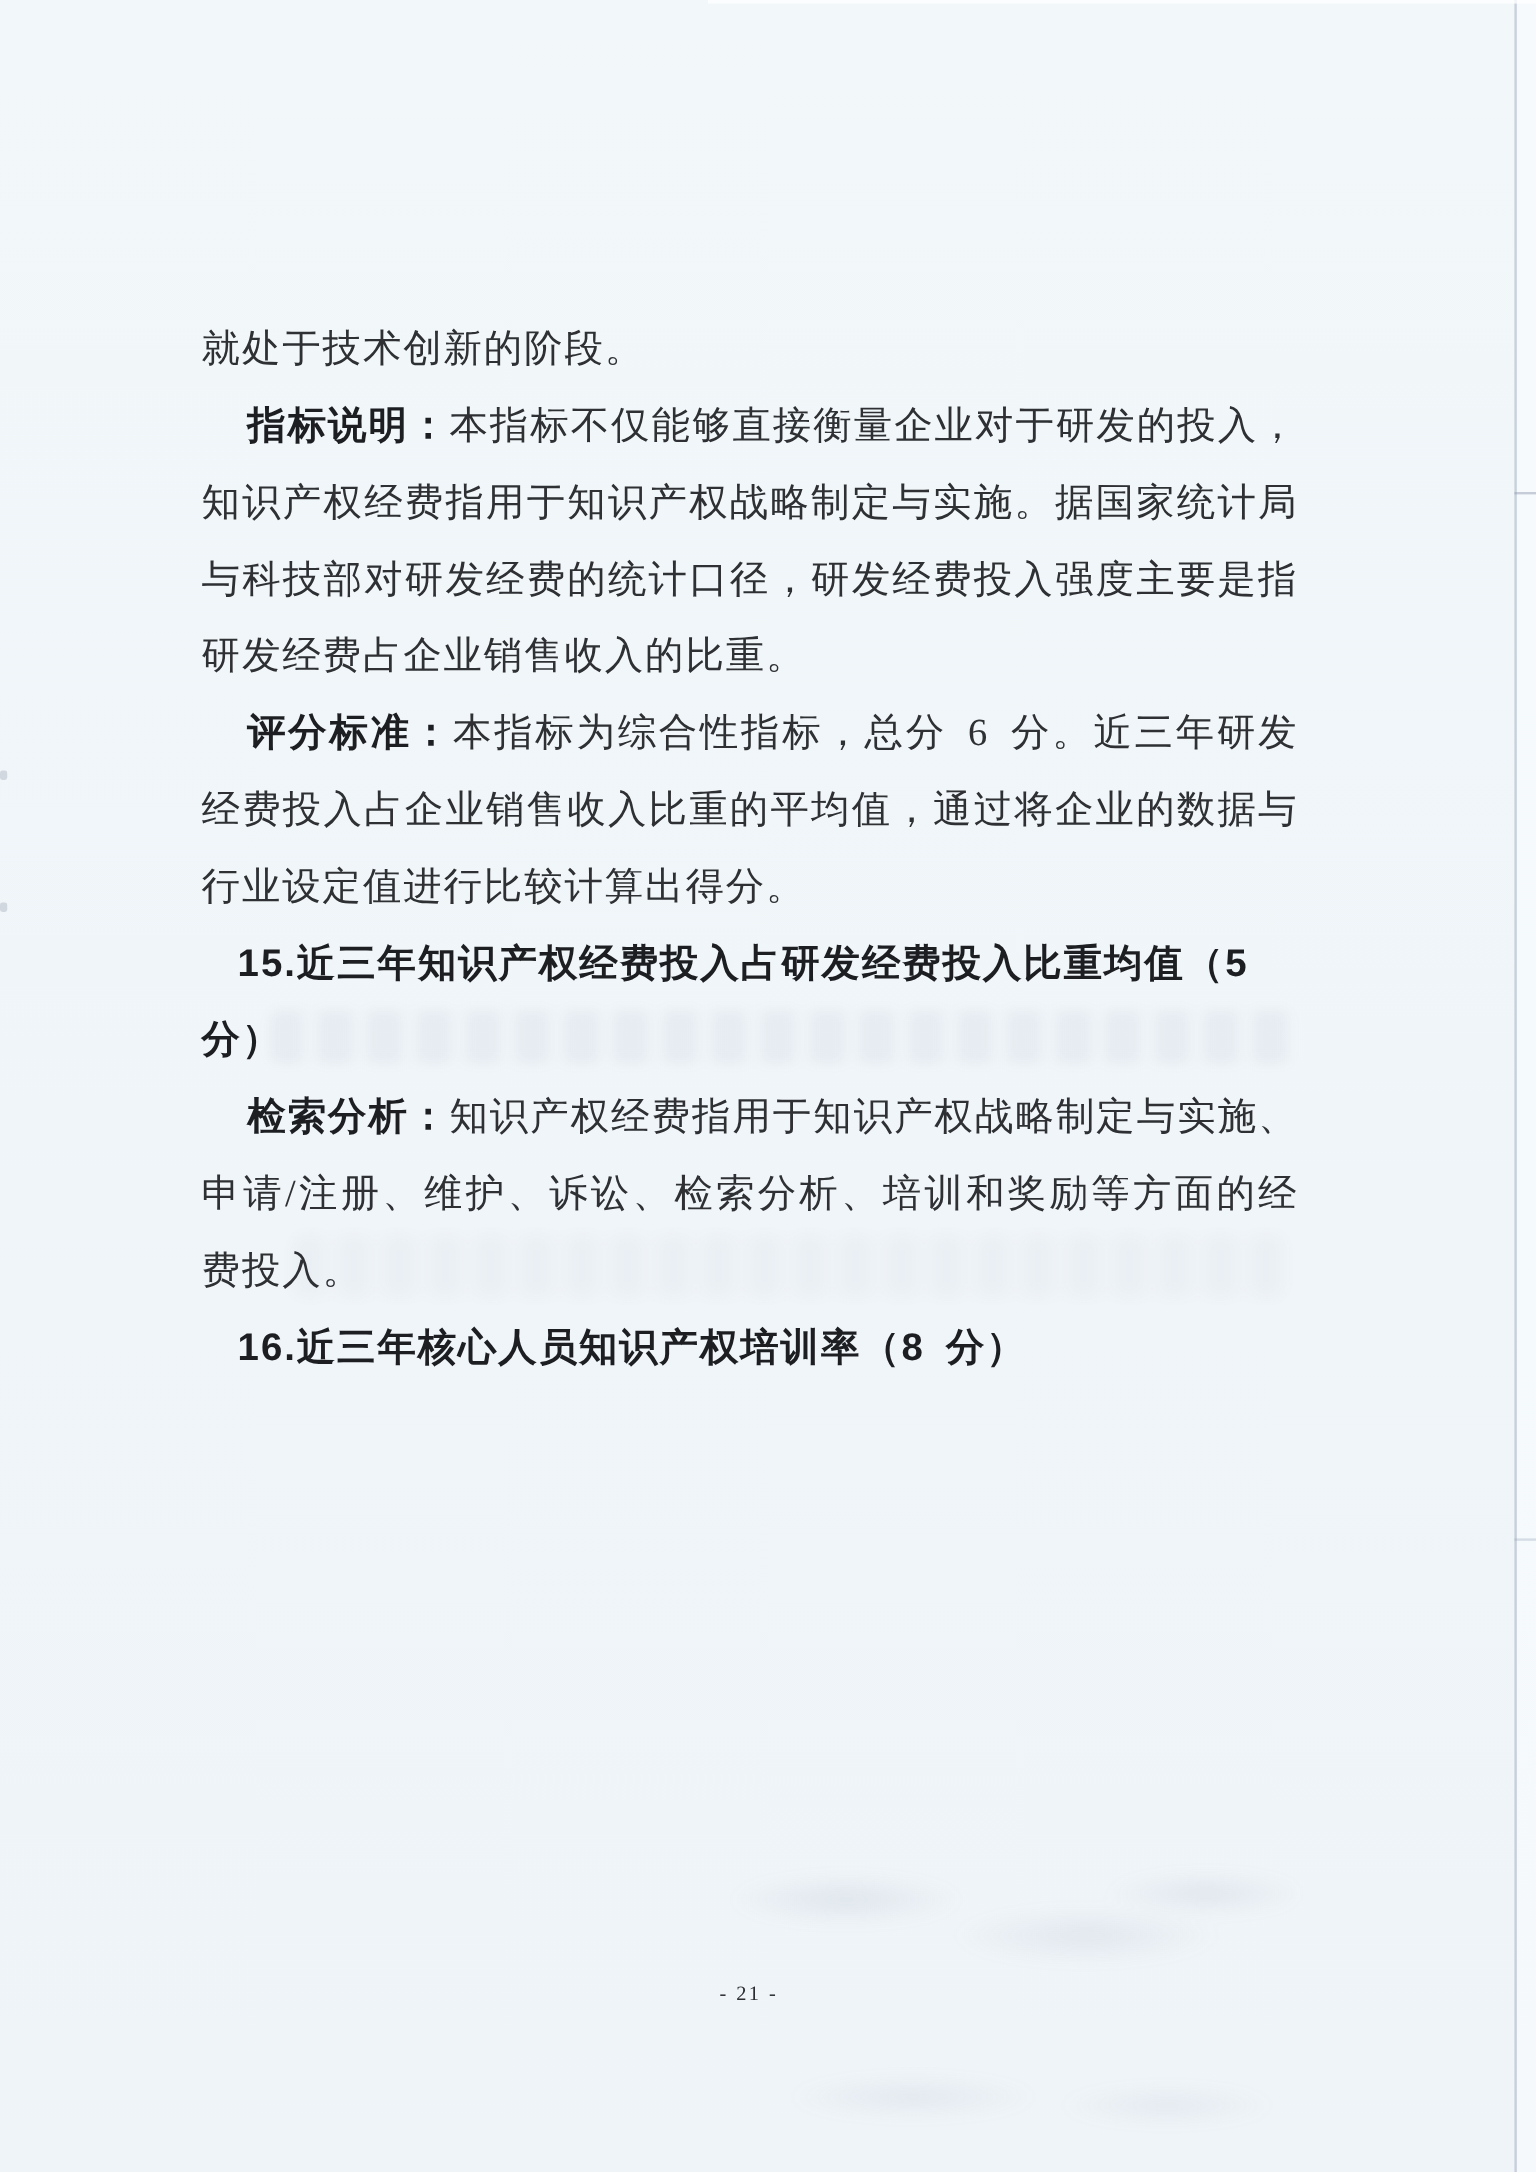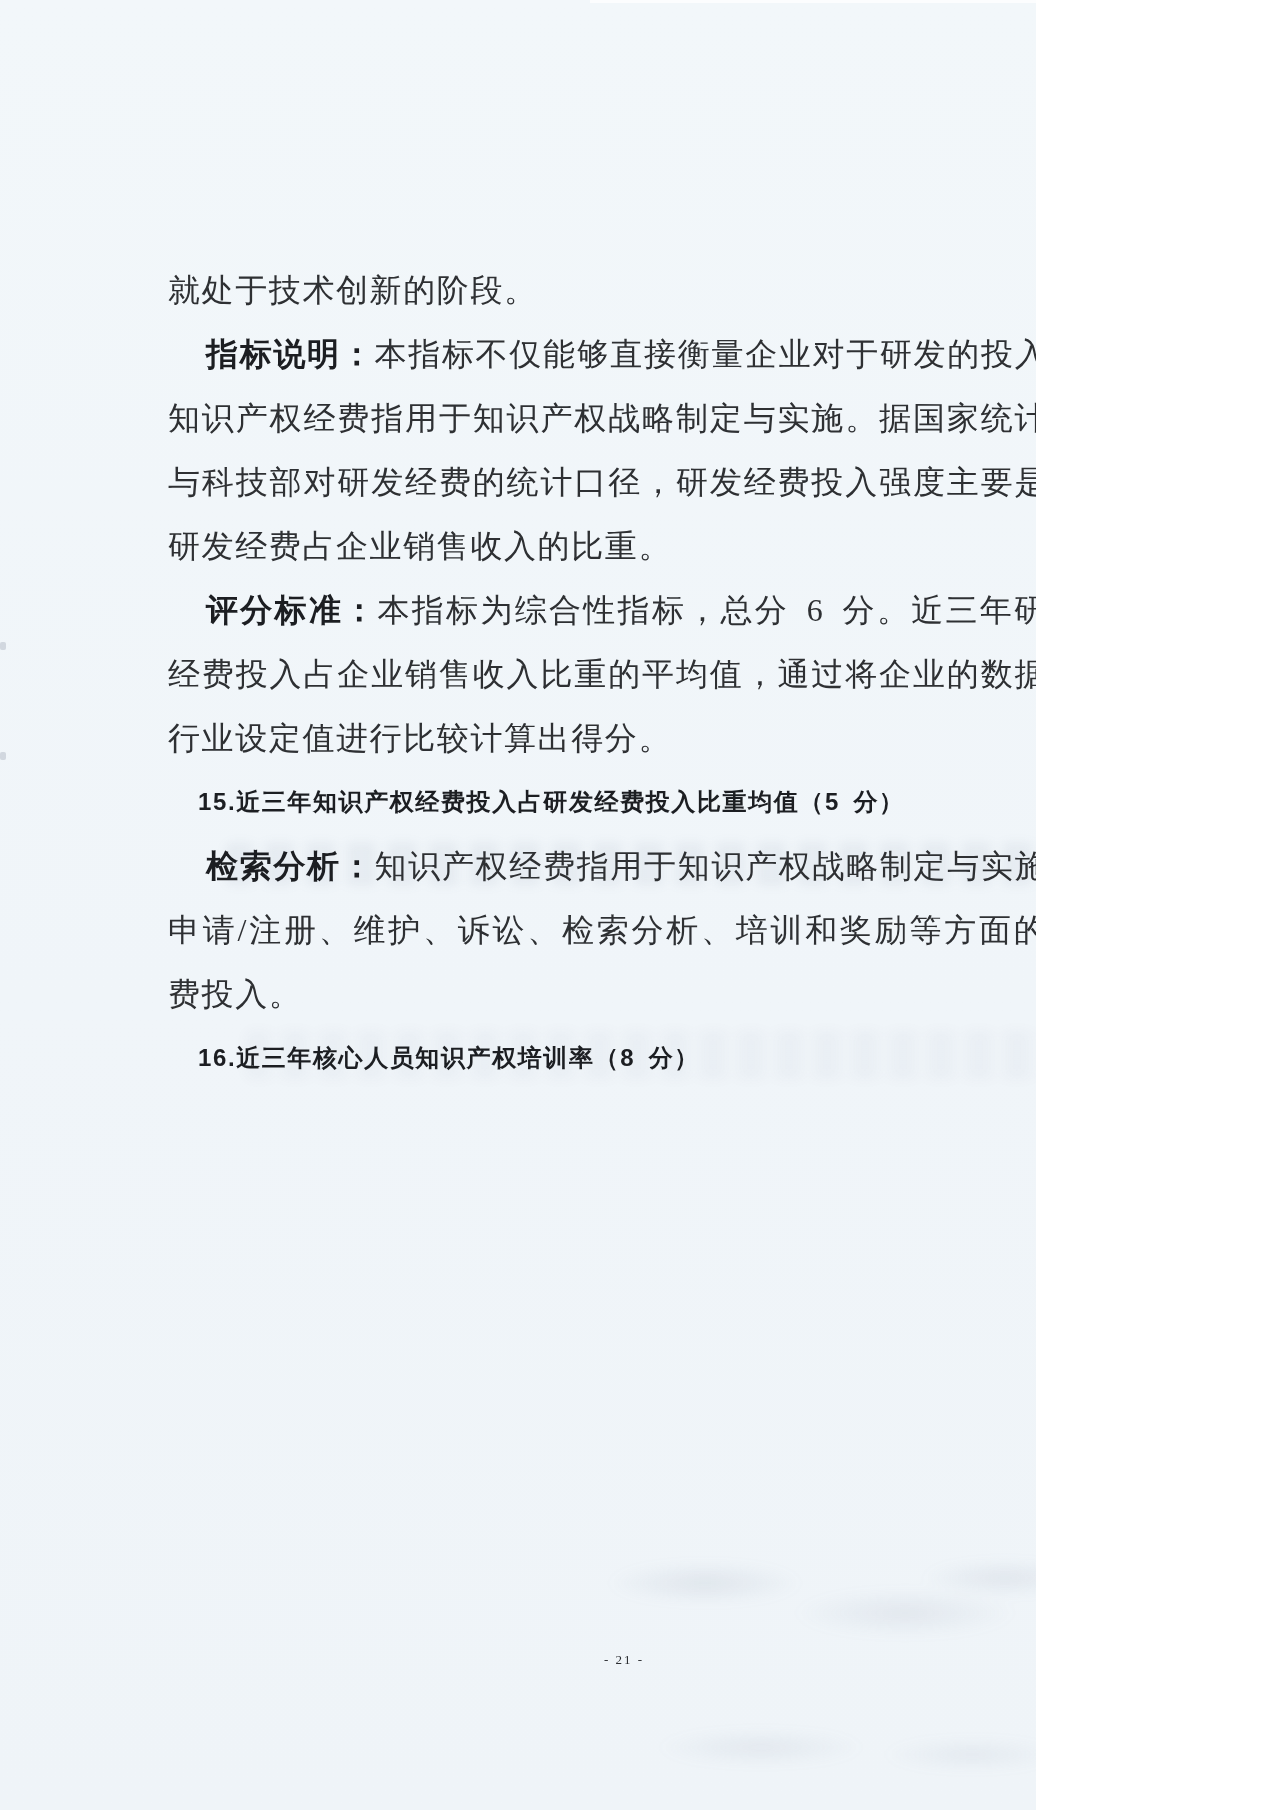--- a/index.html
+++ b/index.html
@@ -1,45 +1,45 @@
 <!DOCTYPE html>
 <html><head>
 <meta charset="utf-8">
 <title>Document page</title>
 <style>
   html,body{margin:0;padding:0;background:#ffffff;}
   .page{
     position:relative;
-    width:1036px;height:1810px;
+    width:1280px;height:1810px;
     background:linear-gradient(180deg,#f2f7fa 0%,#f0f5f9 55%,#eff4f8 100%);
     overflow:hidden;
     font-family:"Liberation Serif","DejaVu Serif",serif;
     color:#2e3033;
   }
   .content{
     position:absolute;left:168px;top:258px;width:914px;
     font-size:32px;line-height:64px;letter-spacing:1.6px;
     text-align:justify;line-break:strict;word-break:normal;
   }
   .para{margin:0;padding:0;}
   .para.indent{text-indent:38px;}
   .label{
     font-weight:700;color:#1c1e22;
     font-family:"Liberation Sans","DejaVu Sans",sans-serif;
   }
   .heading{
-    margin:0;padding:0;font-size:24px;line-height:64px;font-weight:700;
+    margin:0;padding:0;font-size:32px;line-height:64px;font-weight:700;
     color:#1c1e22;text-indent:30px;letter-spacing:1.6px;
     font-family:"Liberation Sans","DejaVu Sans",sans-serif;
     text-align:justify;
   }
   .heading.h15{width:890px;}
   .footer{
     position:absolute;top:1652px;left:0;width:1248px;text-align:center;
-    font-size:13px;letter-spacing:2px;color:#2b2d31;
+    font-size:17px;letter-spacing:2px;color:#2b2d31;
     font-family:"Liberation Serif","DejaVu Serif",serif;
   }
   
   .ghost{position:absolute;pointer-events:none;}
   .g1{top:842px;left:225px;width:855px;height:44px;border-radius:8px;
       background:repeating-linear-gradient(90deg,rgba(110,125,150,.14) 0 27px,rgba(110,125,150,.02) 27px 41px);
       filter:blur(5px);opacity:.55;}
   .g2{top:1030px;left:245px;width:830px;height:50px;border-radius:8px;
       background:repeating-linear-gradient(90deg,rgba(110,125,150,.10) 0 24px,rgba(110,125,150,.02) 24px 38px);
       filter:blur(6px);opacity:.45;}

